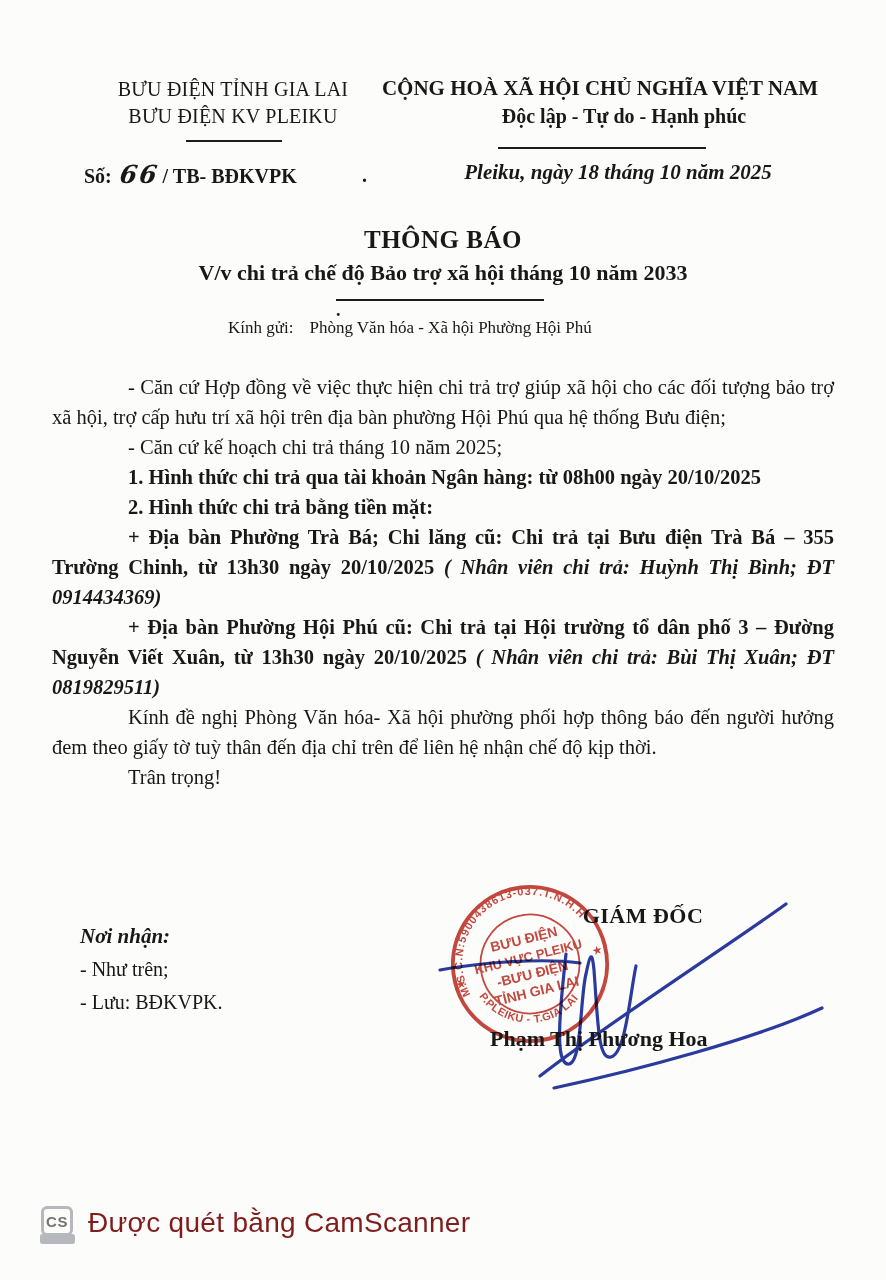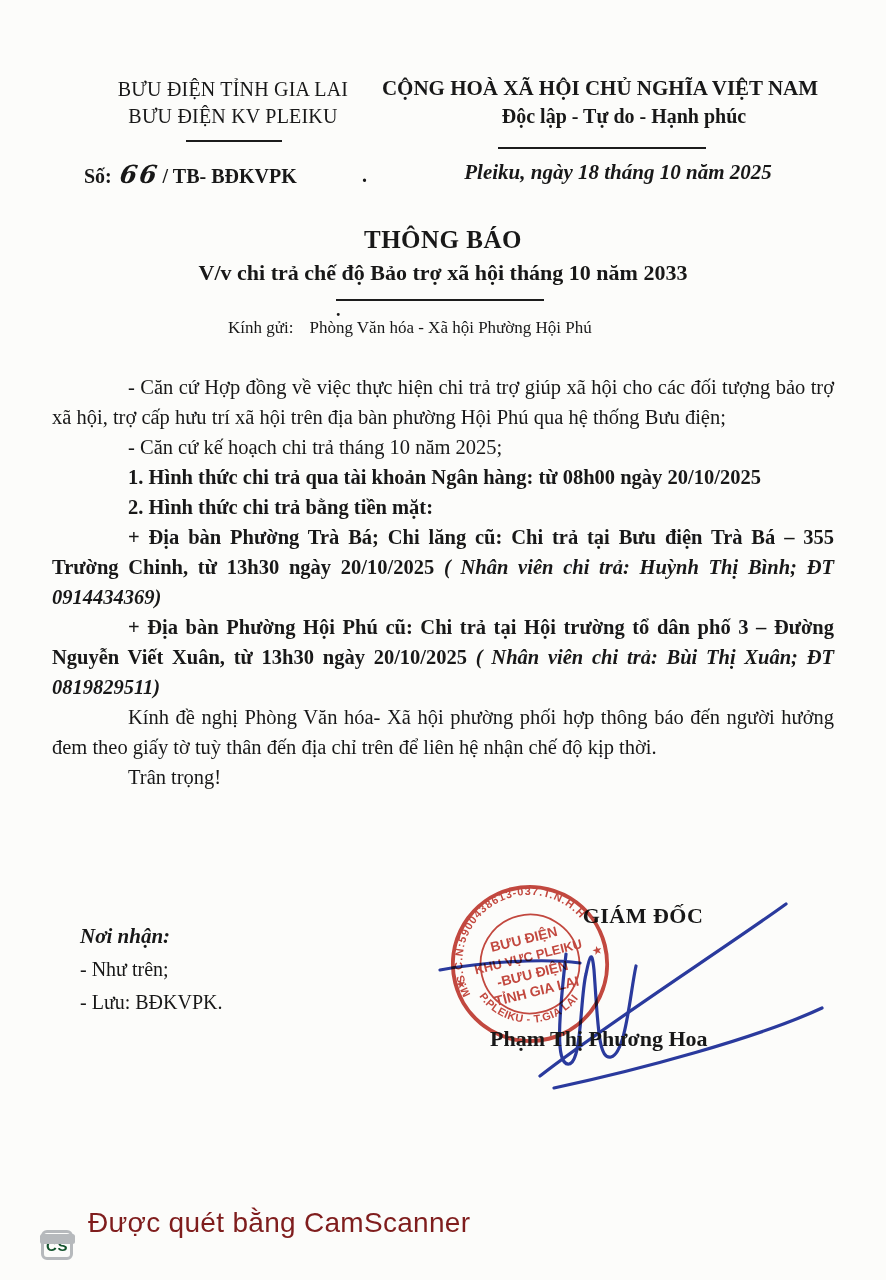--- a/index.html
+++ b/index.html
@@ -85,21 +85,21 @@
     position:absolute;left:428px;top:858px;width:404px;height:252px;z-index:3;
     mix-blend-mode:multiply;
   }
   
   .cs-badge{position:absolute;left:40px;top:1206px;width:36px;height:40px;}
   .cs-badge .frame{
     position:absolute;left:1px;top:0;width:26px;height:24px;
     border:3.5px solid #b6b9bc;border-radius:6px;
     display:flex;align-items:center;justify-content:center;
     font-family:"Liberation Sans", sans-serif;font-weight:bold;
-    font-size:15px;color:#14532d;letter-spacing:.5px;margin-top:24px;
+    font-size:15px;color:#737373;letter-spacing:.5px;
   }
   .cs-badge .base{
     position:absolute;left:0;bottom:2px;width:35px;height:10px;
     background:#b6b9bc;border-radius:2.5px;
   }
   .cs-text{
     position:absolute;left:88px;top:1207px;
     font-family:"Liberation Sans", sans-serif;
     font-size:28px;color:#7f1d1d;letter-spacing:.3px;
   }

